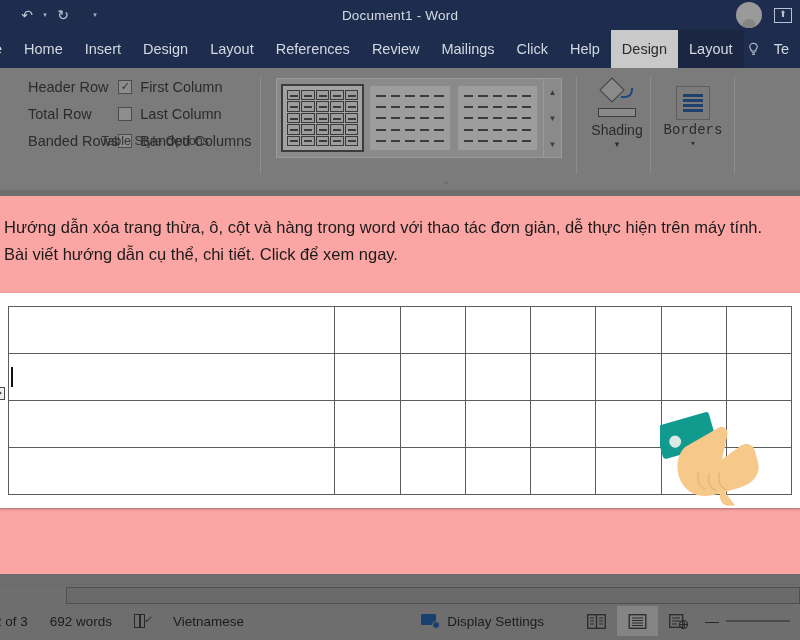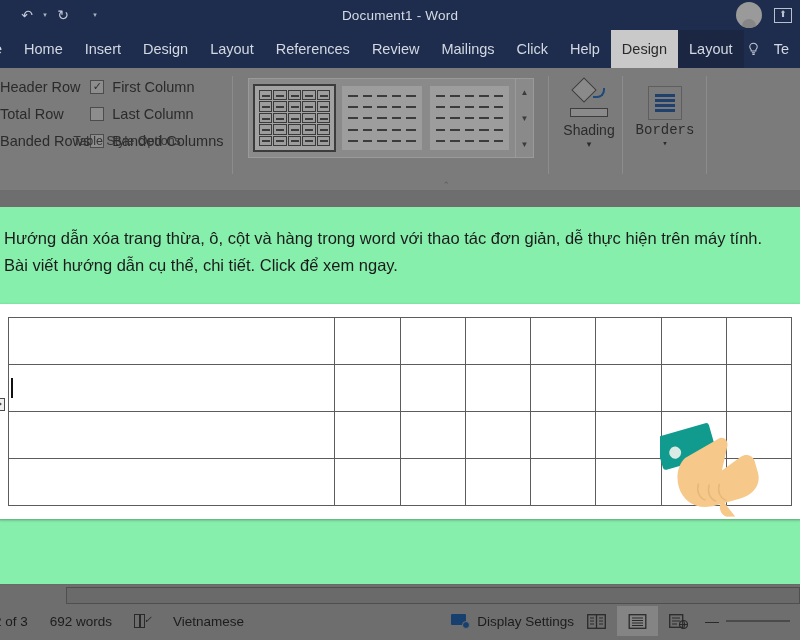--- a/index.html
+++ b/index.html
@@ -70,20 +70,21 @@
   .tab.ctx { background: #1b2742; }
   .bulb {
     width: 26px; height: 38px; display: flex; align-items: center; justify-content: center;
   }
   .bulb svg { width: 15px; height: 15px; }
 
   
   .ribbon {
     position: absolute; left: 0; top: 68px; width: 800px; height: 122px;
     background: #7b7b7b;
+    padding-left: 28px;
   }
   .ribbon-inner { position: relative; width: 100%; height: 100%; }
 
   
   .grp-tso { position: absolute; left: -28px; top: 4px; width: 258px; }
   .tso-grid { display: flex; }
   .tso-col { display: flex; flex-direction: column; gap: 4px; }
   .tso-col.c1 { width: 122px; padding-top: 3px; }
   .tso-col.c2 { width: 160px; padding-top: 3px; }
   .chk-row { display: flex; align-items: center; height: 23px; gap: 8px; }
@@ -156,22 +157,22 @@
     position: absolute; left: 2px; bottom: 3px; width: 38px; height: 9px;
     border: 1.2px solid #3d3d3d; background: #8a8a8a;
   }
   .ribbon-collapse {
     position: absolute; right: 350px; top: 112px;
     color: #5d5d5d; font-size: 9px;
   }
 
   
   .docarea {
-    position: absolute; left: 0; top: 207px; width: 800px; height: 378px;
-    background: #86efac; overflow: hidden;
+    position: absolute; left: 0; top: 196px; width: 800px; height: 378px;
+    background: #fca5a5; overflow: hidden;
   }
   .doc-text {
     position: absolute; left: 4px; top: 18px; width: 780px;
     color: #1b1b1b; font-size: 16.5px; line-height: 27px;
   }
   .page {
     position: absolute; left: -6px; top: 97px; width: 812px; height: 215px;
     background: #ffffff; border-radius: 7px;
     box-shadow: 0 1px 3px rgba(0,0,0,.35);
   }
@@ -212,21 +213,21 @@
     background: #6e6e6e;
     display: flex; align-items: center;
     color: #1c1c1c; font-size: 13.5px;
   }
   .sb-left { display: flex; align-items: center; gap: 22px; margin-left: -6px; }
   .sb-right { position: absolute; right: 0; top: 0; height: 30px; display: flex; align-items: center; }
   .proof-ico { width: 17px; height: 15px; position: relative; }
   .proof-ico .bk { position:absolute; left:0; top:0; width:11px; height:14px; border:1.3px solid #2a2a2a; }
   .proof-ico .bk::after { content:""; position:absolute; left:4.3px; top:0; width:1.2px; height:100%; background:#2a2a2a; }
   .proof-ico .tick { position:absolute; right:-1px; top:1px; color:#2a2a2a; font-size:10px; line-height:10px; }
-  .disp { display: flex; align-items: center; gap: 7px; margin-right: 2px; }
+  .disp { display: flex; align-items: center; gap: 7px; margin-right: 32px; }
   .disp-ico { position: relative; width: 19px; height: 15px; }
   .disp-ico .scr { position:absolute; left:0; top:0; width:15px; height:11px; background:#17406e; border-radius:1px; }
   .disp-ico .gear { position:absolute; right:0; bottom:0; width:8px; height:8px; border-radius:50%; background:#17406e; border:1.4px solid #6e6e6e; }
   .viewbtn {
     width: 41px; height: 30px; display: flex; align-items: center; justify-content: center;
   }
   .viewbtn.active { background: #848484; }
   .zoomwrap { display: flex; align-items: center; gap: 7px; padding: 0 10px 0 6px; }
   .zoom-minus { color: #2a2a2a; font-size: 14px; }
   .zoom-track { width: 64px; height: 2px; background: #4a4a4a; }

